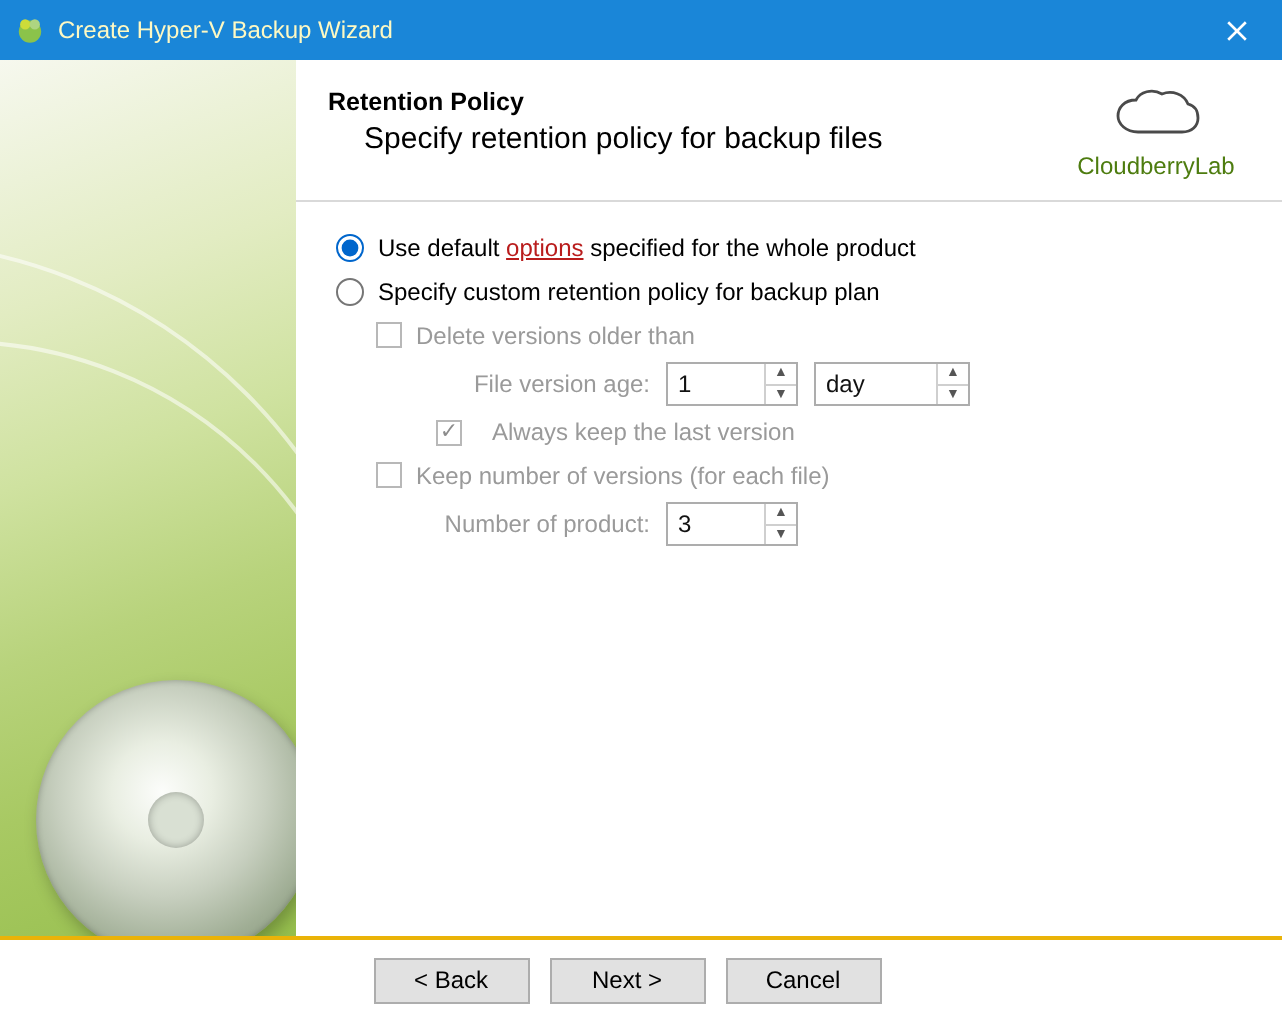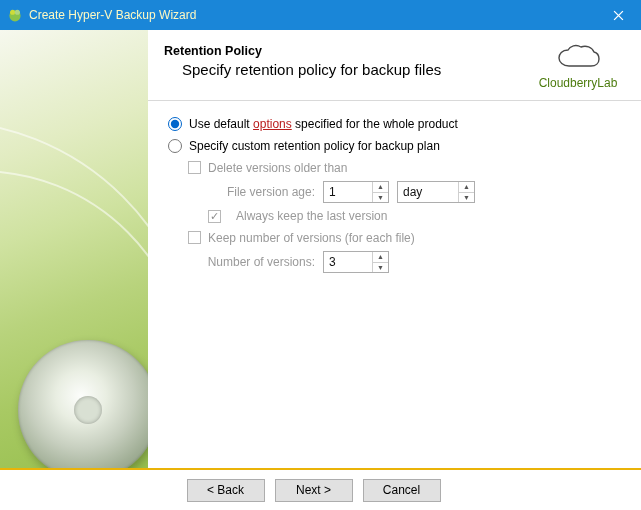--- a/index.html
+++ b/index.html
@@ -80,21 +80,21 @@
     .separator { height:1px; background:#d9d9d9; margin: 10px -22px 16px -16px; }
 
     .radio-row { display:flex; align-items:center; margin: 0 0 8px 4px; font-size:12px; }
     .radio-row input[type=radio]{ width:14px;height:14px; accent-color:#0066cc; margin-right:7px;}
     .link { color:#b91c1c; text-decoration: underline; cursor:pointer; }
 
     .options { margin: 6px 0 0 24px; color:#9a9a9a; font-size:12px;}
     .opt-row { display:flex; align-items:flex-start; margin-bottom:6px;}
     .cb { width:13px;height:13px;border:1px solid #b8b8b8;background:#fff;margin-right:7px;flex:none;}
     .cb.checked::after{content:"✓";display:block;font-size:11px;line-height:11px;color:#8c8c8c;text-align:center;}
-    .sub { margin-left:12px; display:flex; align-items:center; gap:8px; margin-bottom:8px;}
+    .sub { margin-left:22px; display:flex; align-items:center; gap:8px; margin-bottom:8px;}
     .label-w { width:115px; text-align:right; color:#9a9a9a;}
 
     .spinner { display:inline-flex; align-items:stretch; height:22px; border:1px solid #adadad; background:#fff;}
     .spinner .val{ width:48px; padding:2px 5px; font-size:12px; color:#111; display:flex; align-items:center;}
     .spinner.wide .val{width:60px;}
     .spinner .arrows{ width:16px; border-left:1px solid #cfcfcf; display:flex; flex-direction:column;}
     .spinner .arrows div{ flex:1; display:flex; align-items:center; justify-content:center; font-size:7px; color:#555;}
     .spinner .arrows div:first-child{border-bottom:1px solid #cfcfcf;}
 
     .footer {
@@ -195,21 +195,21 @@
         <span style="width:0"></span>
         <span class="cb checked"></span>
         <span>Always keep the last version</span>
       </div>
 
       <div class="opt-row" style="margin-top:6px;">
         <span class="cb"></span>
         <span>Keep number of versions (for each file)</span>
       </div>
       <div class="sub">
-        <span class="label-w">Number of versions:</span>
+        <span class="label-w">Number of product:</span>
         <span class="spinner">
           <span class="val">3</span>
           <span class="arrows">
               <div>▲</div>
               <div>▼</div>
             </span>
         </span>
       </div>
     </div>
   </div>

